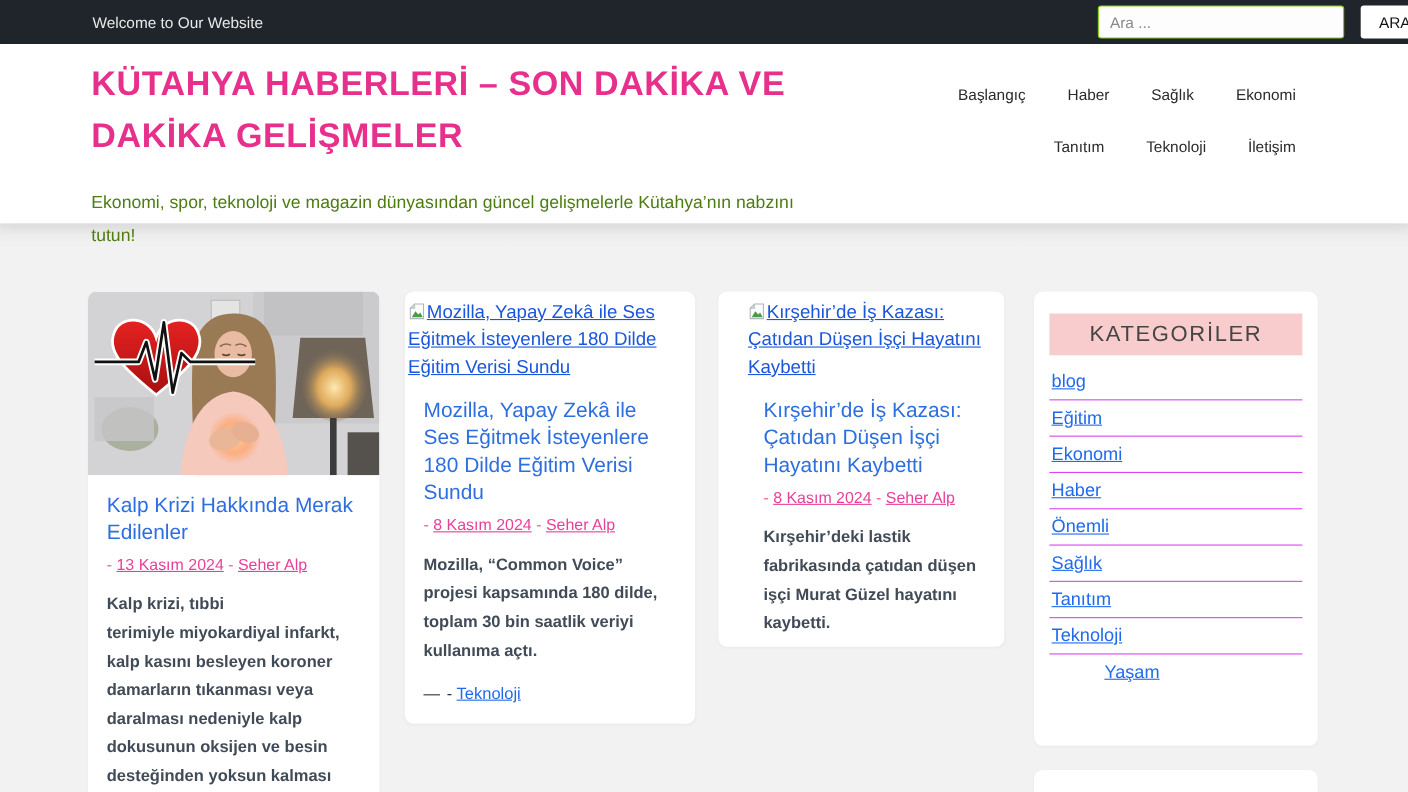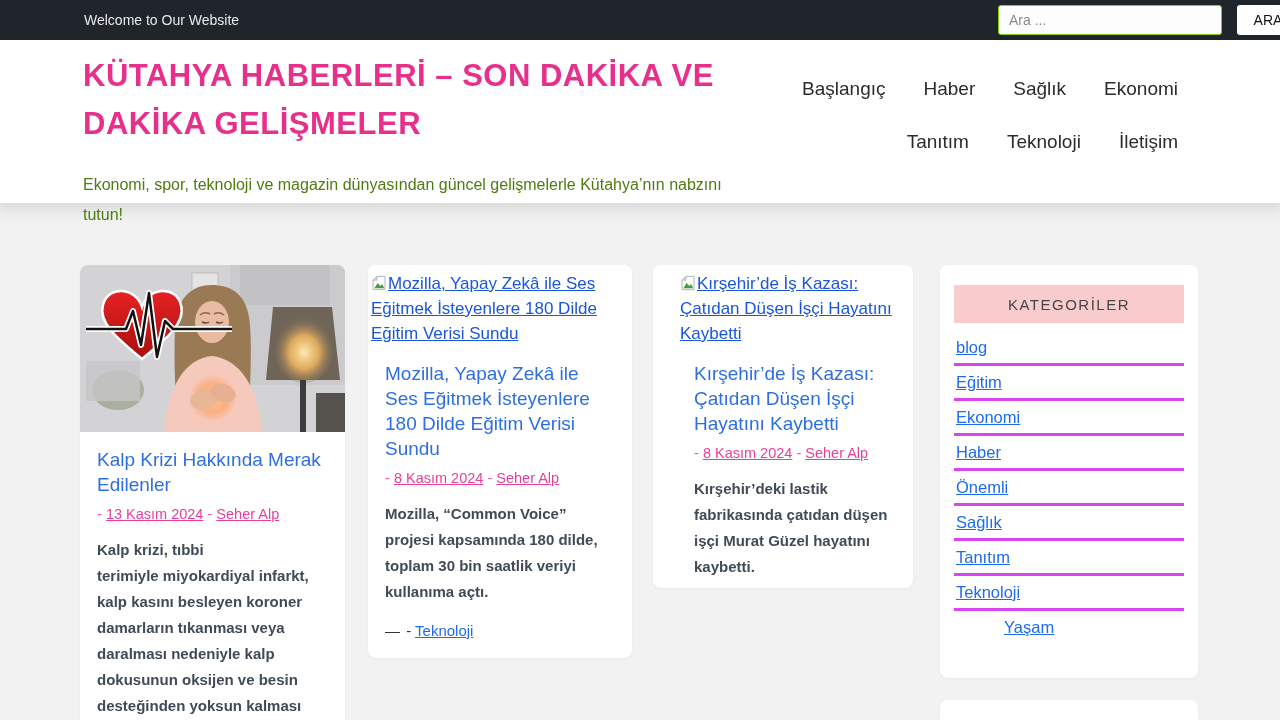--- a/index.html
+++ b/index.html
@@ -17,21 +17,21 @@
       background:#ffffff; color:#111; border:none; border-radius:3px; font-size:14px; font-family:inherit; cursor:pointer; }
 
   
   .site-header { position:absolute; top:40px; left:0; width:1280px; height:163px; background:#ffffff;
       box-shadow:0 5px 10px rgba(0,0,0,0.07); z-index:2; }
   .site-title { position:absolute; left:83px; top:12px; width:660px; font-size:31px; font-weight:bold;
       line-height:48px; color:#e7308c; letter-spacing:0.5px; cursor:pointer; }
   .site-tagline { position:absolute; left:83px; top:130px; width:672px; font-size:16px; line-height:30px; color:#4d7c0f; }
   .main-nav { position:absolute; right:102px; top:38px; display:flex; flex-direction:column; align-items:flex-end; row-gap:31px; }
   .nav-row { display:flex; gap:38px; }
-  .nav-item { font-size:19px; color:#2b2b2b; cursor:pointer; white-space:nowrap; }
+  .nav-item { font-size:14px; color:#2b2b2b; cursor:pointer; white-space:nowrap; }
 
   
   .main-area { position:absolute; top:203px; left:0; width:1280px; height:517px;
       background:linear-gradient(#e9e9ea 0, #f2f2f2 22px); }
   .card { position:absolute; background:#fff; border-radius:8px; box-shadow:0 1px 3px rgba(0,0,0,0.04); overflow:hidden; }
   #card-1 { left:80px;  top:62px; width:265px; height:600px; }
   #card-2 { left:368px; top:62px; width:264px; height:393px; }
   #card-3 { left:653px; top:62px; width:260px; height:323px;padding-left:24px; }
   #sidebar-card   { left:940px; top:62px; width:258px; height:413px; }
   #sidebar-card-2 { left:940px; top:497px; width:258px; height:60px; }
@@ -44,23 +44,23 @@
   .post-title { margin-top:15px; font-size:19px; line-height:25px; color:#2e6fe0; font-weight:normal; cursor:pointer; }
   .post-meta { margin-top:9px; font-size:14.5px; color:#ee5aa5; }
   .post-meta a { color:#e8409a; text-decoration:underline; cursor:pointer; }
   .post-excerpt { margin-top:15px; font-size:15px; line-height:26px; color:#414b57; white-space:pre-line;font-weight:bold; }
   .post-footer { margin-top:17px; font-size:15px; color:#333; }
   .post-footer a { color:#1f6bee; text-decoration:underline; cursor:pointer; }
   .dash-sep { letter-spacing:2px; }
 
   
   .widget-title { margin:20px 14px 8px 14px; height:38px; background:#f8cccc; color:#454545;
-      font-size:15px; letter-spacing:1.5px; display:flex; align-items:center; justify-content:center; }
+      font-size:20px; letter-spacing:1.5px; display:flex; align-items:center; justify-content:center; }
   .cat-list { list-style:none; margin:0 14px; }
-  .cat-list li { border-bottom:3px solid #d946ef; padding:7px 2px 6px 2px; }
+  .cat-list li { border-bottom:1px solid #d946ef; padding:7px 2px 6px 2px; }
   .cat-list li:last-child { border-bottom:none;margin-left:48px; }
   .cat-list a { font-size:16.5px; color:#1f6bee; text-decoration:underline; cursor:pointer; }
 </style>
 </head>
 <body>
 
 <div class="topbar">
   <span class="topbar-welcome">Welcome to Our Website</span>
   <input class="topbar-search-input" placeholder="Ara ..." style="">
   <button class="topbar-search-btn">ARA</button>

